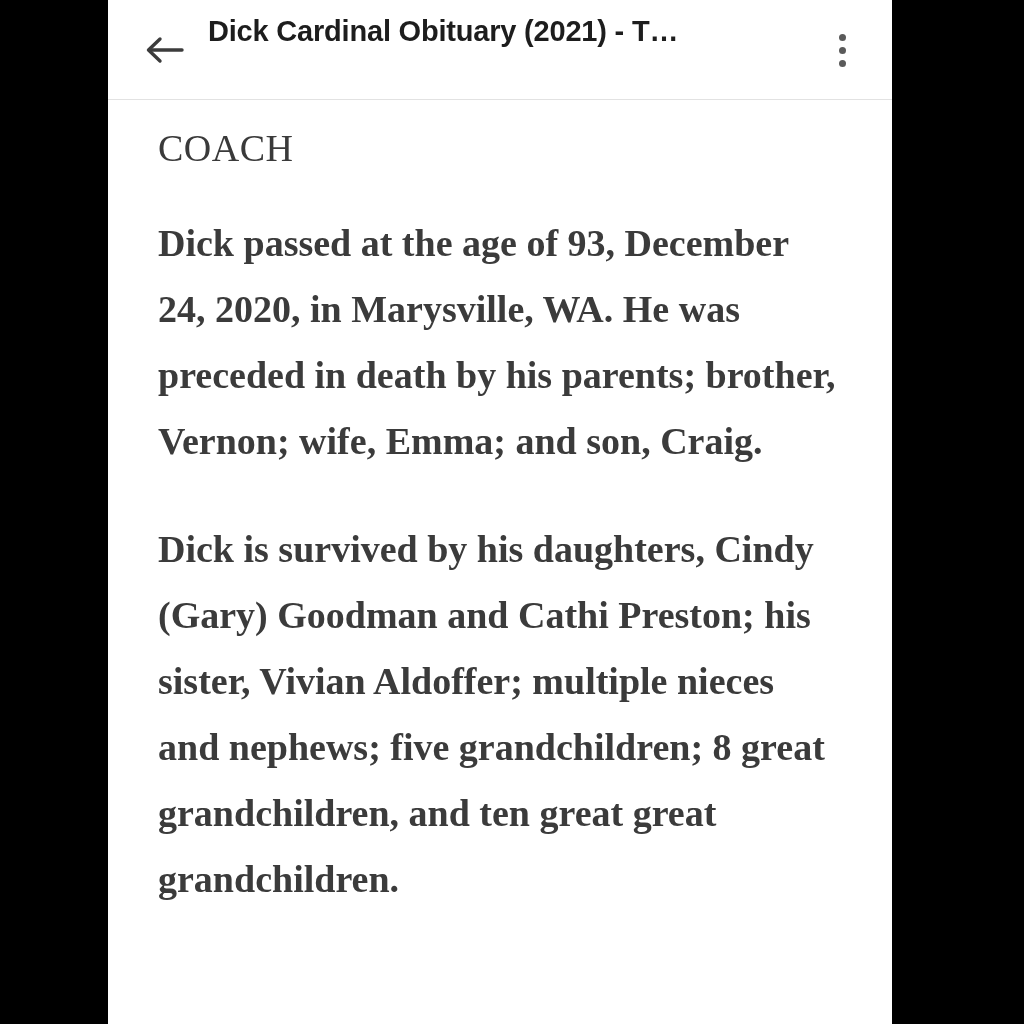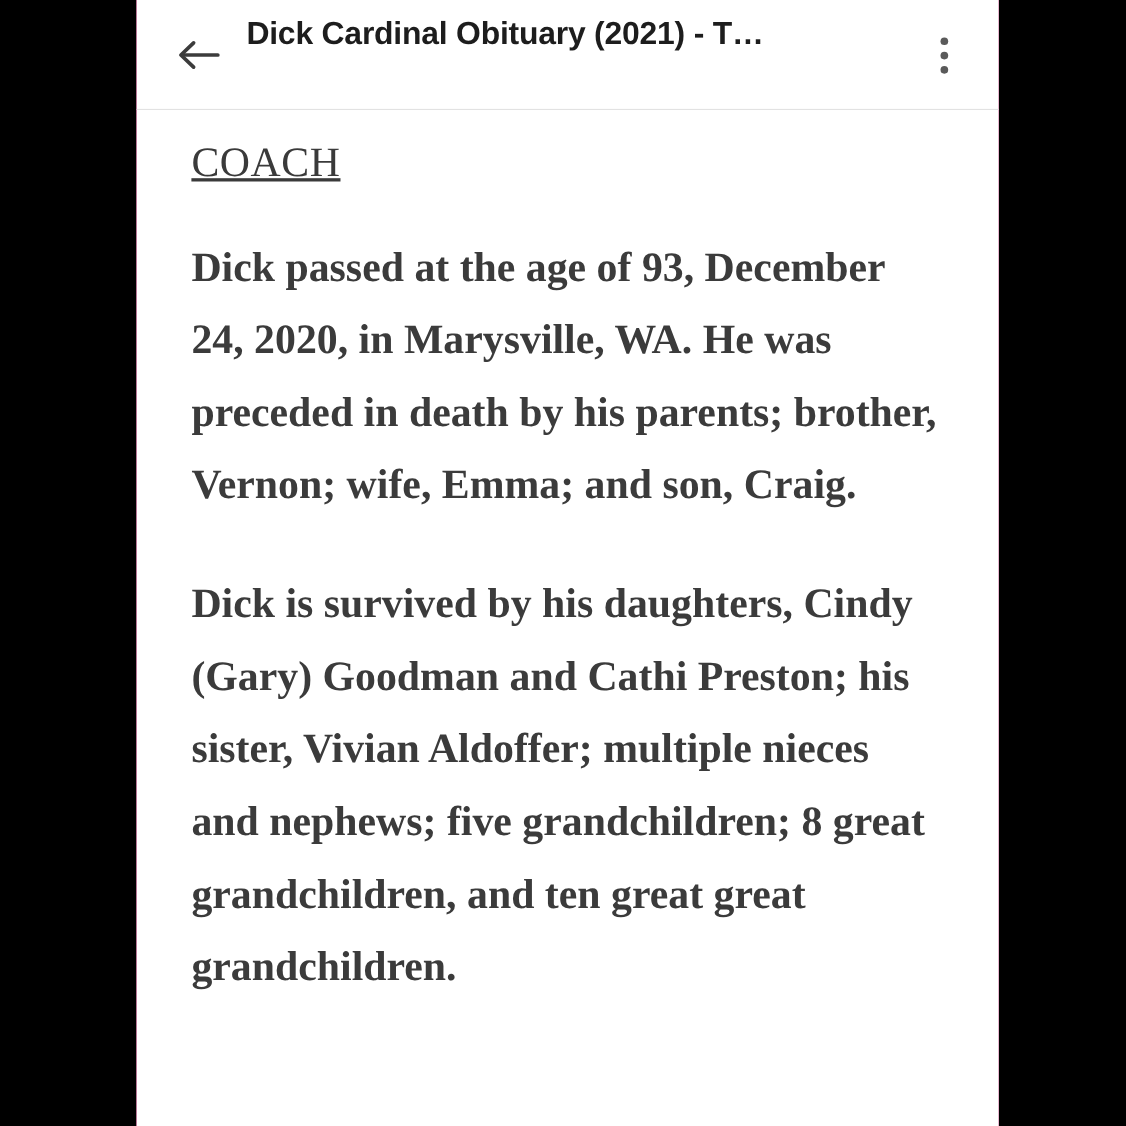--- a/index.html
+++ b/index.html
@@ -18,25 +18,25 @@
     position: absolute;
     left: 0; top: 0;
     width: 1024px;
     height: 1024px;
     background: #000;
   }
 
   
   .viewport {
     position: absolute;
-    left: 124px;
+    left: 108px;
     top: 0;
     width: 784px;
     height: 1024px;
-    background: #ec4899;
+    background: #84cc16;
     overflow: hidden;
   }
 
   
   .topbar {
     position: relative;
     height: 100px;
     background: #ffffff;
     border-bottom: 1px solid #e2e2e2;
     box-sizing: border-box;
@@ -131,21 +131,20 @@
     overflow: hidden;
   }
 
   .heading-coach {
     font-family: "Liberation Serif", serif;
     font-size: 38px;
     color: #3a3a3a;
     letter-spacing: 0.5px;
     margin: 0 0 40px 0;
     font-weight: 400;
-    text-decoration: underline;
   }
 
   .para {
     font-family: "Liberation Serif", serif;
     font-size: 38px;
     line-height: 66px;
     color: #3b3b3b;
     margin: 0 0 42px 0;
     font-weight: 700;
   }

